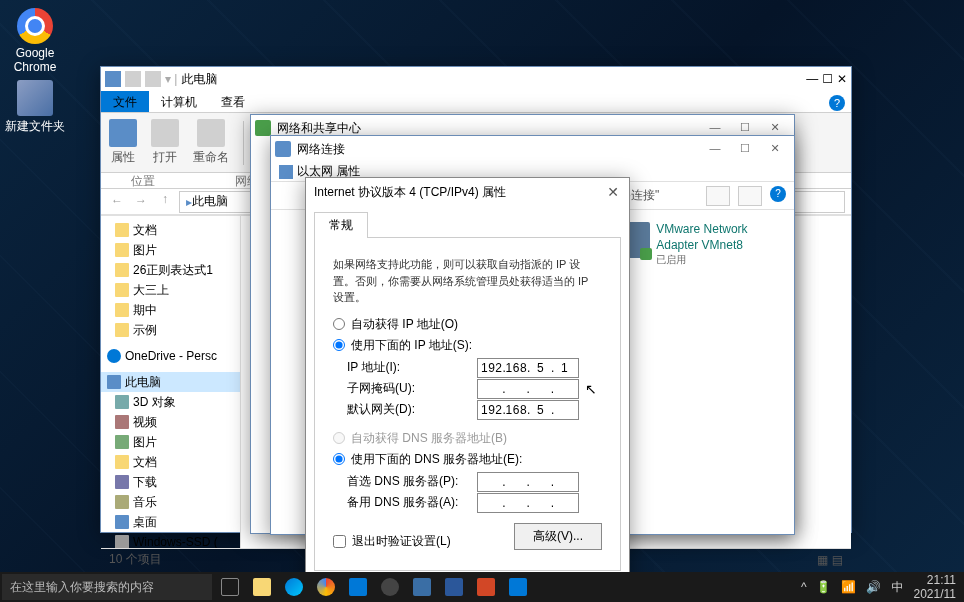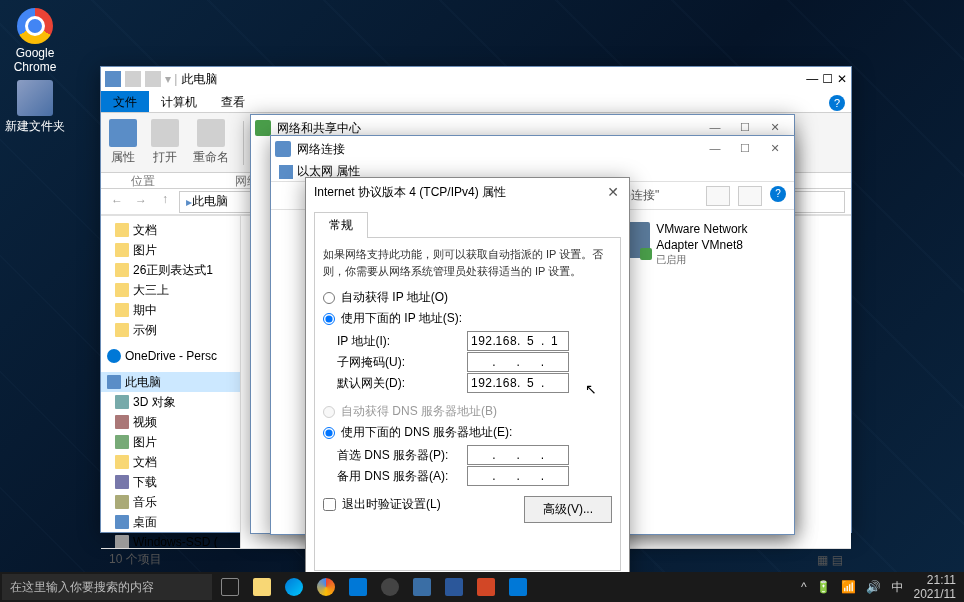--- a/index.html
+++ b/index.html
@@ -52,40 +52,40 @@
 .netconn .title-icon{background:#5a8dc7;border-radius:2px}
 .netconn-toolbar{height:28px;border-bottom:1px solid #e0e0e0;display:flex;align-items:center;justify-content:space-between;padding:0 8px}
 .netconn-toolbar .tb-left{display:flex;gap:12px;color:#555}
 .netconn-toolbar .tb-right{display:flex;gap:8px}
 .tb-btn{width:24px;height:20px;border:1px solid #ccc;background:#f8f8f8}
 .netconn-body{padding:8px;display:flex;gap:12px}
 .adapter{width:190px;display:flex;gap:6px;padding:4px;cursor:pointer}
 .adapter .ad-icon{width:38px;height:36px;background:#5a7a9a;border-radius:2px;flex-shrink:0;position:relative}
 .adapter .ad-icon::after{content:"";position:absolute;right:-2px;bottom:-2px;width:12px;height:12px;background:#4a9e4a;border-radius:2px}
 .adapter .ad-text{font-size:11px;line-height:1.3}
-.adapter .ad-name{color:#000000}
+.adapter .ad-name{color:#0f766e}
 .adapter .ad-status{color:#666;font-size:10px}
 
 .ipv4{top:177px;left:305px;width:325px;height:414px;background:#fff;border:1px solid #888}
 .ipv4 .titlebar{height:28px}
 .ipv4-close{width:24px;text-align:center;cursor:pointer;font-size:14px;color:#555}
 .ipv4-tabs{display:flex;padding:6px 8px 0}
 .ipv4-tab{padding:4px 14px;border:1px solid #ccc;border-bottom:none;background:#fff;font-size:12px;cursor:pointer;position:relative;z-index:2}
-.ipv4-panel{margin:0 8px 8px;border:1px solid #ccc;padding:8px;height:334px;margin-top:-1px;position:relative}
+.ipv4-panel{margin:0 8px 8px;border:1px solid #ccc;padding:18px;height:334px;margin-top:-1px;position:relative}
 .ipv4-desc{font-size:11px;line-height:1.5;color:#333;margin-bottom:10px}
 .radio-row{display:flex;align-items:center;gap:6px;margin:4px 0;font-size:12px}
 .radio-row input[type=radio]{width:12px;height:12px}
 .radio-row.disabled{color:#999}
 .field-group{margin:4px 0 10px 14px}
 .field-row{display:flex;align-items:center;margin:1px 0}
 .field-label{width:130px;font-size:12px}
 .ip-input{width:102px;height:20px;border:1px solid #888;display:flex;align-items:center;font-size:11px;font-family:monospace;padding:0 3px;letter-spacing:0.5px}
 .ip-seg{width:24px;text-align:center}
 .ip-dot{width:3px;text-align:center}
-.ipv4-bottom{display:flex;align-items:flex-start;justify-content:space-between;margin-top:10px}
+.ipv4-bottom{display:flex;align-items:flex-end;justify-content:space-between;margin-top:10px}
 .checkbox-row{display:flex;align-items:center;gap:6px;font-size:12px}
 .btn{padding:4px 18px;border:1px solid #888;background:#f0f0f0;font-size:12px;cursor:pointer}
 .ipv4-footer{display:flex;justify-content:flex-end;gap:10px;padding:8px}
 .btn.primary{border:2px solid #0078d7}
 
 .cursor{position:absolute;top:381px;left:585px;font-size:14px;color:#000;pointer-events:none;z-index:200}
 
 .taskbar{position:absolute;bottom:0;left:0;right:0;height:30px;background:#1a1a1a;display:flex;align-items:center;color:#fff}
 .search-box{width:210px;height:26px;background:#2a2a2a;display:flex;align-items:center;padding:0 8px;color:#bbb;font-size:12px;margin-left:2px}
 .task-icons{display:flex;gap:4px;margin-left:4px}

